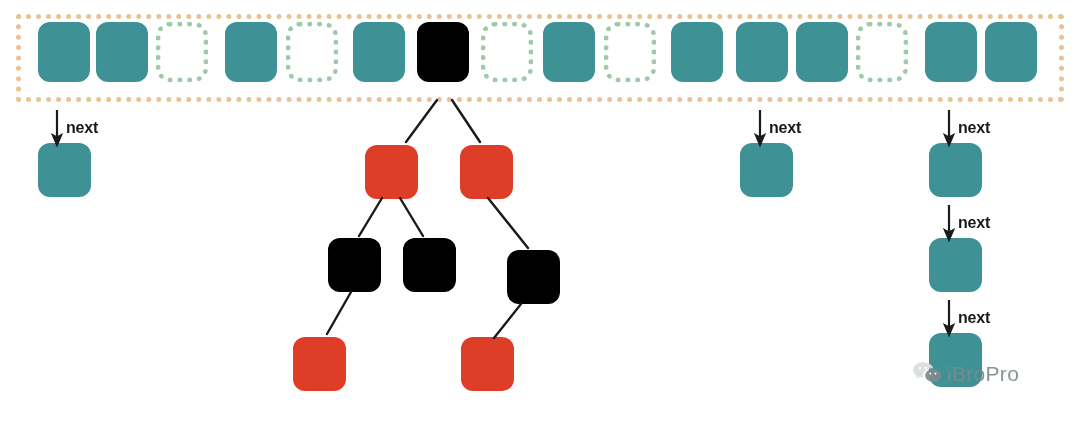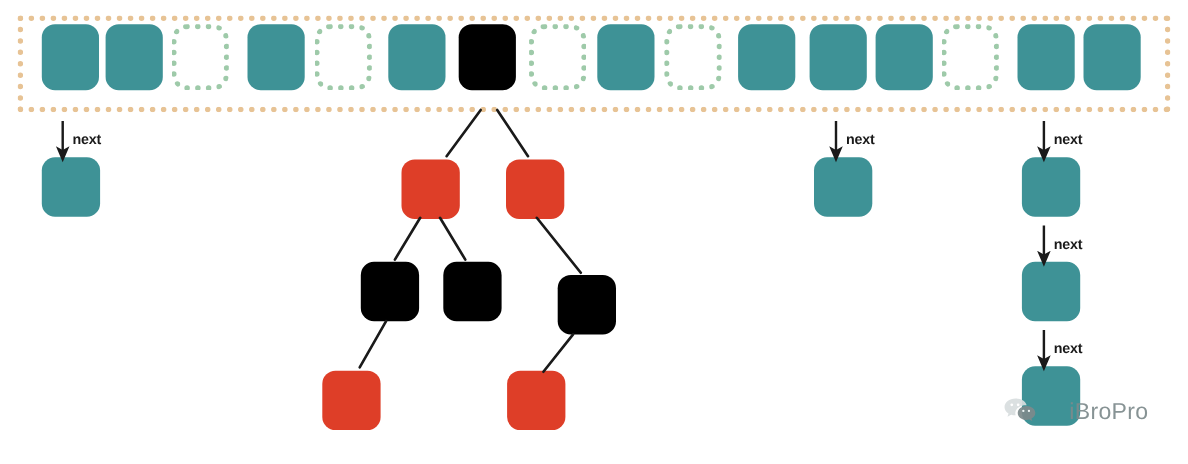--- a/index.html
+++ b/index.html
@@ -68,21 +68,21 @@
     top: 0;
     width: 1080px;
     height: 422px;
     pointer-events: none;
   }
 
   
   .next-label {
     position: absolute;
     font-family: "Liberation Sans", sans-serif;
-    font-size: 13px;
+    font-size: 16px;
     font-weight: bold;
     color: #1a1a1a;
     white-space: nowrap;
     letter-spacing: -0.2px;
   }
 
   
   .watermark {
     position: absolute;
     left: 912px;
@@ -90,21 +90,20 @@
     display: flex;
     align-items: center;
     gap: 5px;
     opacity: 0.92;
   }
   .watermark .wm-text {
     font-family: "Liberation Sans", sans-serif;
     font-size: 21px;
     color: #7d8a8c;
     letter-spacing: 0.3px;
-    margin-left: 25px;
   }
   .watermark .wm-icon { display: block; }
 </style>
 </head>
 <body>
 
 <div id="canvas">
 
   <div class="bucket-array"></div>
 

